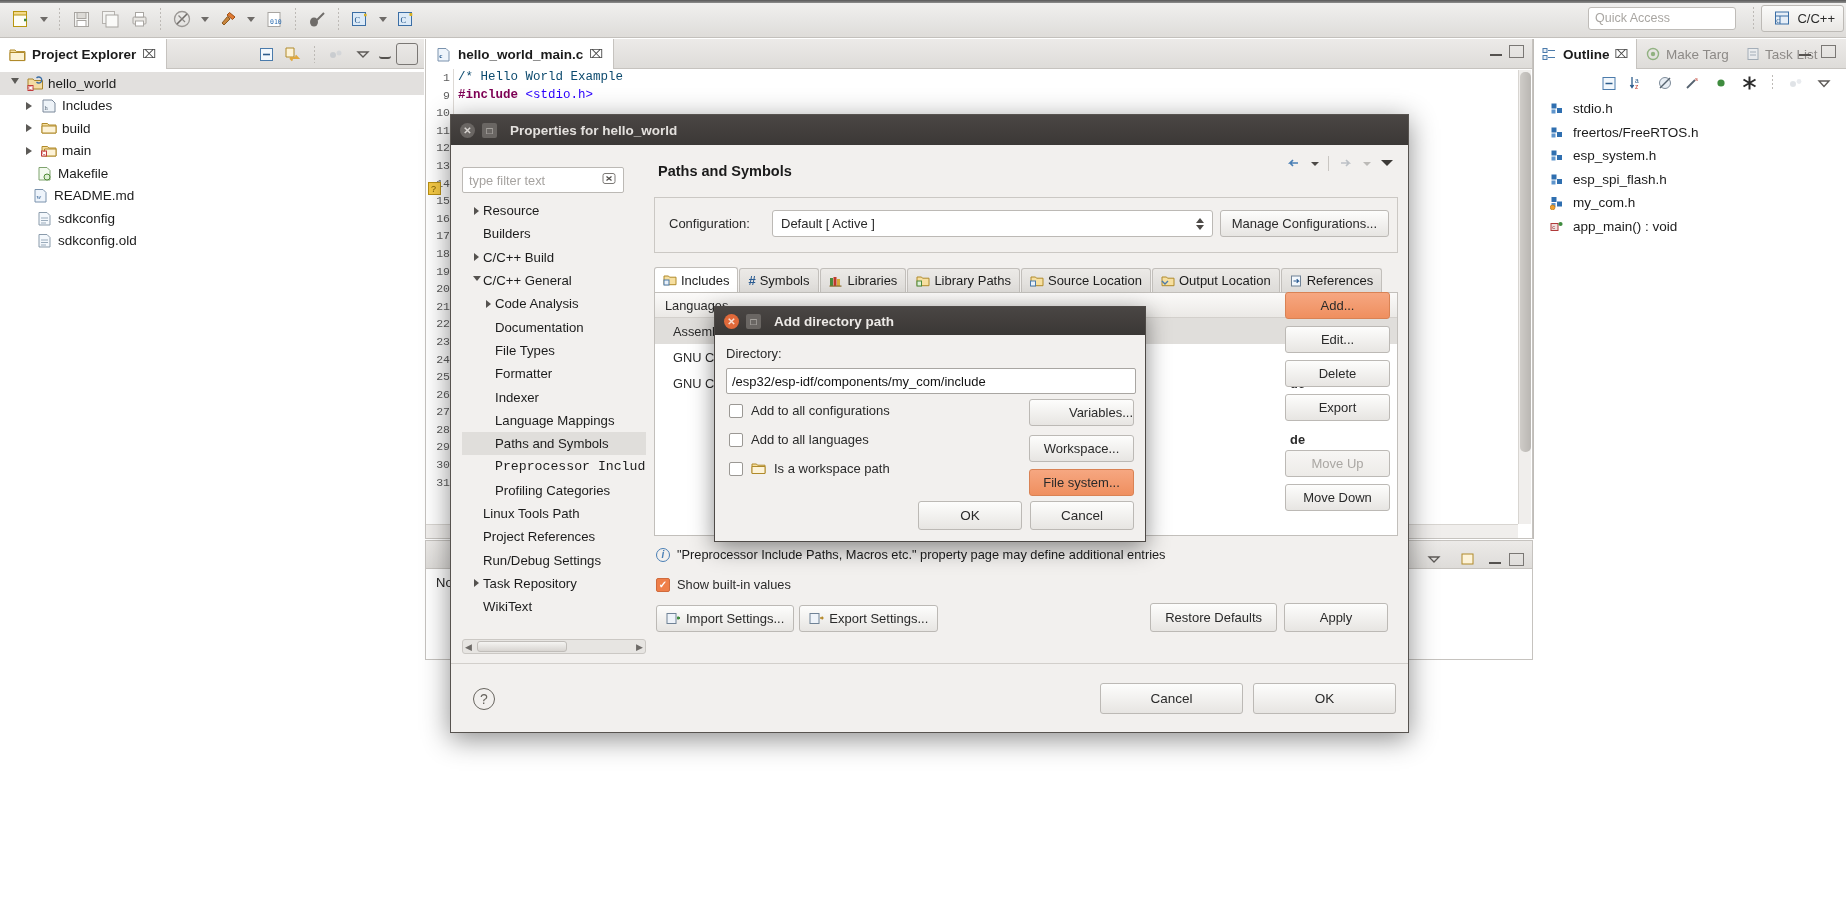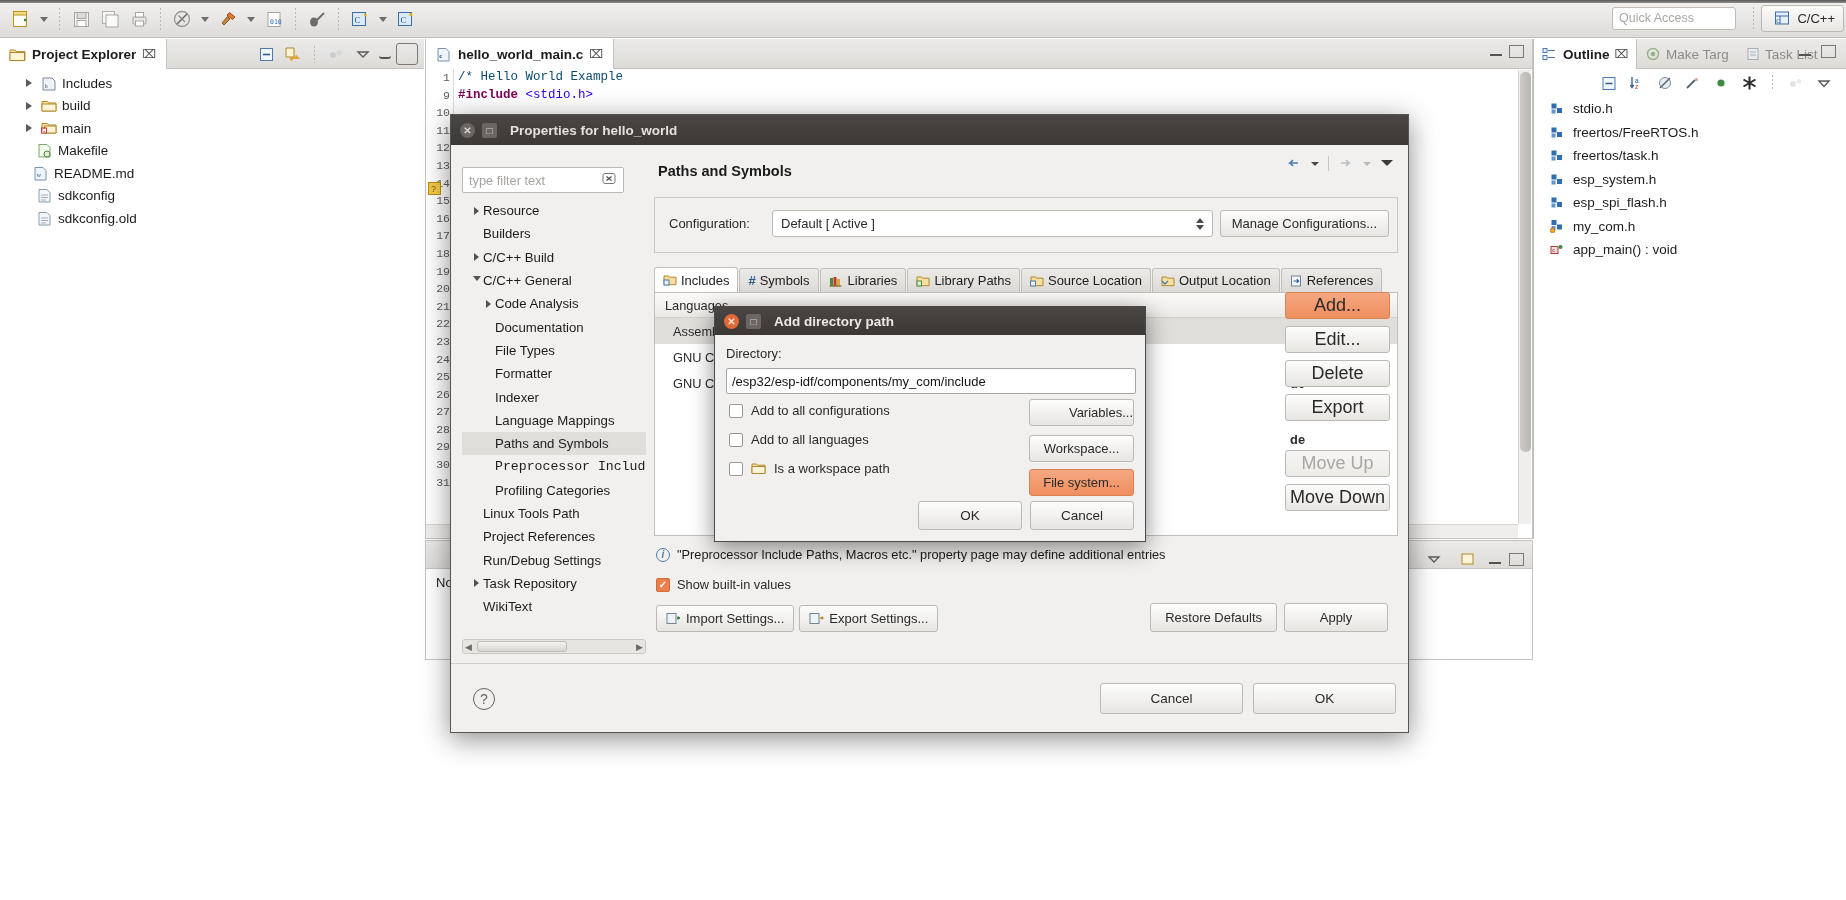--- a/index.html
+++ b/index.html
@@ -39,21 +39,21 @@
     background: repeating-linear-gradient(to bottom,#bdbab6 0 2px,transparent 2px 4px); }
   .tarrow {
     width: 14px; height: 24px; display:flex; align-items:center; justify-content:center;
   }
   .tarrow i {
     display:block; width:0;height:0;border-left:4px solid transparent;border-right:4px solid transparent;
     border-top:5px solid #6e6b68;
   }
   .quick-access {
     position:absolute; right: 110px; top: 7px;
-    width: 124px; height: 23px;
+    width: 148px; height: 23px;
     border:1px solid #bfbcb8; border-radius:3px; background:#fff;
     color:#a9a6a2; font-size:12.5px; padding:3px 6px;
   }
   .persp-sep{
     position:absolute; right:92px; top:7px; width:1px; height:23px;
     background: repeating-linear-gradient(to bottom,#bdbab6 0 2px,transparent 2px 4px);
   }
   .persp-add{
     position:absolute; right:58px; top:8px; width:24px;height:22px;
     display:flex;align-items:center;justify-content:center;
@@ -262,21 +262,21 @@
     border-bottom:1px solid #d3d0cc; display:flex; align-items:center;
     font-size:12.8px; padding-left:10px;
   }
   .tbl-row{ height:26px; display:flex; align-items:center; padding-left:18px; font-size:12.8px;}
   .tbl-row.sel{ background:#e0dedb; }
 
   .sidebtns{ position:absolute; right:8px; top:133px; width:105px; }
   .sbtn{
     height:27px; width:105px; margin-bottom:7px;
     display:flex; align-items:center; justify-content:center;
-    font-size:18px; border:1px solid #bcb9b5; border-radius:3px;
+    font-size:13px; border:1px solid #bcb9b5; border-radius:3px;
     background:linear-gradient(to bottom,#fdfdfc,#e7e5e2);
   }
   .sbtn.accent{ background:linear-gradient(to bottom,#f6a781,#ef8f5f); border-color:#d98254; }
   .sbtn.disabled{ color:#aaa7a3; background:linear-gradient(to bottom,#f7f6f4,#edebe8); }
 
   .infoline{
     position:absolute; left:2px; bottom:92px; right:10px;
     display:flex; align-items:center; gap:7px; font-size:12.8px; color:#1c1c1c;
   }
   .icircle{ width:14px;height:14px;border-radius:50%;border:1.4px solid #4a7fb5;color:#4a7fb5;
@@ -493,20 +493,34 @@
           <svg width="16" height="14" viewBox="0 0 16 14">
             <path d="M3 5 h10 l-5 5 Z" fill="none" stroke="#5d5a57" stroke-width="1.4"></path>
           </svg>
         </div>
         <div class="tbtn mini-btn min"></div>
         <div class="tbtn mini-btn"></div>
       </div>
     </div>
     <div class="pe-body">
 
+      <div class="row sel">
+        <span class="tw open">
+            <i></i>
+          </span>
+        <span class="ico">
+          <svg width="17" height="15" viewBox="0 0 17 15">
+            <path d="M1 3 h5 l1.3 1.5 H15.5 v8.5 H1 Z" fill="#f3dca4" stroke="#a8842a"></path>
+            <rect x="1" y="9.5" width="5" height="5" fill="#fff" stroke="#c23b3b"></rect>
+            <text x="1.6" y="13.8" font-size="4.6" fill="#c23b3b" font-family="sans-serif">C</text>
+            <path d="M9.5 2 a3 3 0 1 1 0 4" fill="none" stroke="#3b6ea5" stroke-width="1.3"></path>
+          </svg>
+        </span>
+        <span>hello_world</span>
+      </div>
 
       <div class="row" style="padding-left:22px;">
         <span class="tw">
             <i></i>
           </span>
         <span class="ico">
           <svg width="16" height="15" viewBox="0 0 16 15">
             <path d="M2 2 h9 l3 3 v9 H2 Z" fill="#eef3f8" stroke="#7a889a"></path>
             <text x="3.4" y="11.5" font-size="6.5" fill="#5a6a7c" font-family="serif">h</text>
           </svg>
@@ -776,30 +790,20 @@
         <span>freertos/FreeRTOS.h</span>
       </div>
       <div class="ol-row">
         <span class="ico">
           <svg width="14" height="13" viewBox="0 0 14 13">
               <rect x="1.5" y="1.5" width="5" height="5" fill="#2f6fb0"></rect>
               <rect x="7" y="6" width="5" height="5" fill="#2f6fb0"></rect>
               <rect x="1.5" y="7.5" width="4" height="4" fill="#5f95cc"></rect>
             </svg>
         </span>
-        <span>freertos/task.h</span>
-      </div>
-      <div class="ol-row">
-        <span class="ico">
-          <svg width="14" height="13" viewBox="0 0 14 13">
-              <rect x="1.5" y="1.5" width="5" height="5" fill="#2f6fb0"></rect>
-              <rect x="7" y="6" width="5" height="5" fill="#2f6fb0"></rect>
-              <rect x="1.5" y="7.5" width="4" height="4" fill="#5f95cc"></rect>
-            </svg>
-        </span>
         <span>esp_system.h</span>
       </div>
       <div class="ol-row">
         <span class="ico">
           <svg width="14" height="13" viewBox="0 0 14 13">
               <rect x="1.5" y="1.5" width="5" height="5" fill="#2f6fb0"></rect>
               <rect x="7" y="6" width="5" height="5" fill="#2f6fb0"></rect>
               <rect x="1.5" y="7.5" width="4" height="4" fill="#5f95cc"></rect>
             </svg>
         </span>

